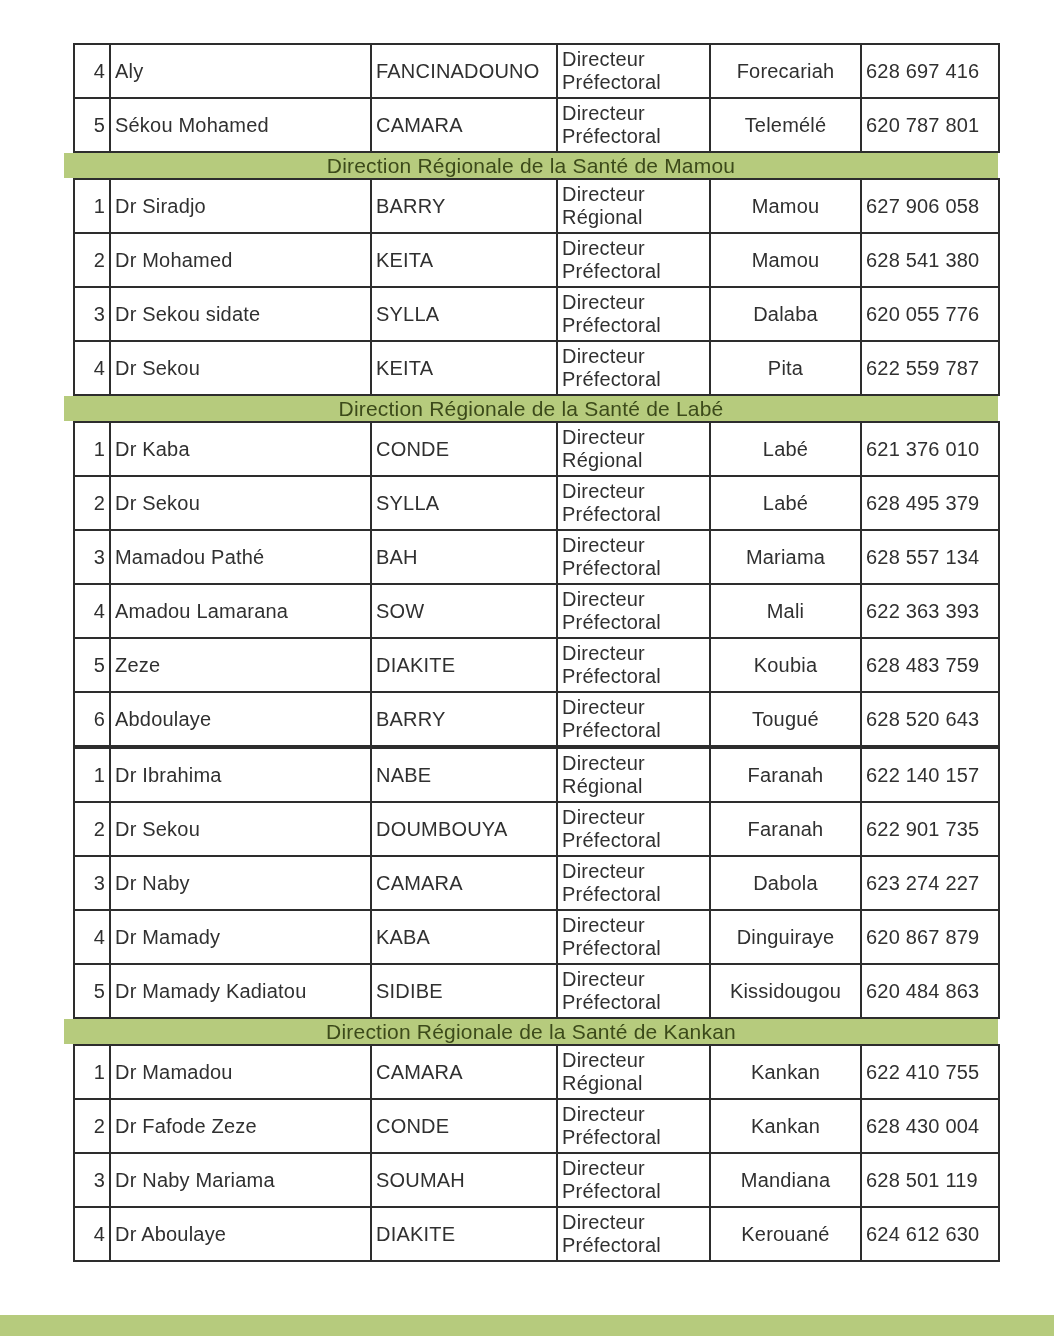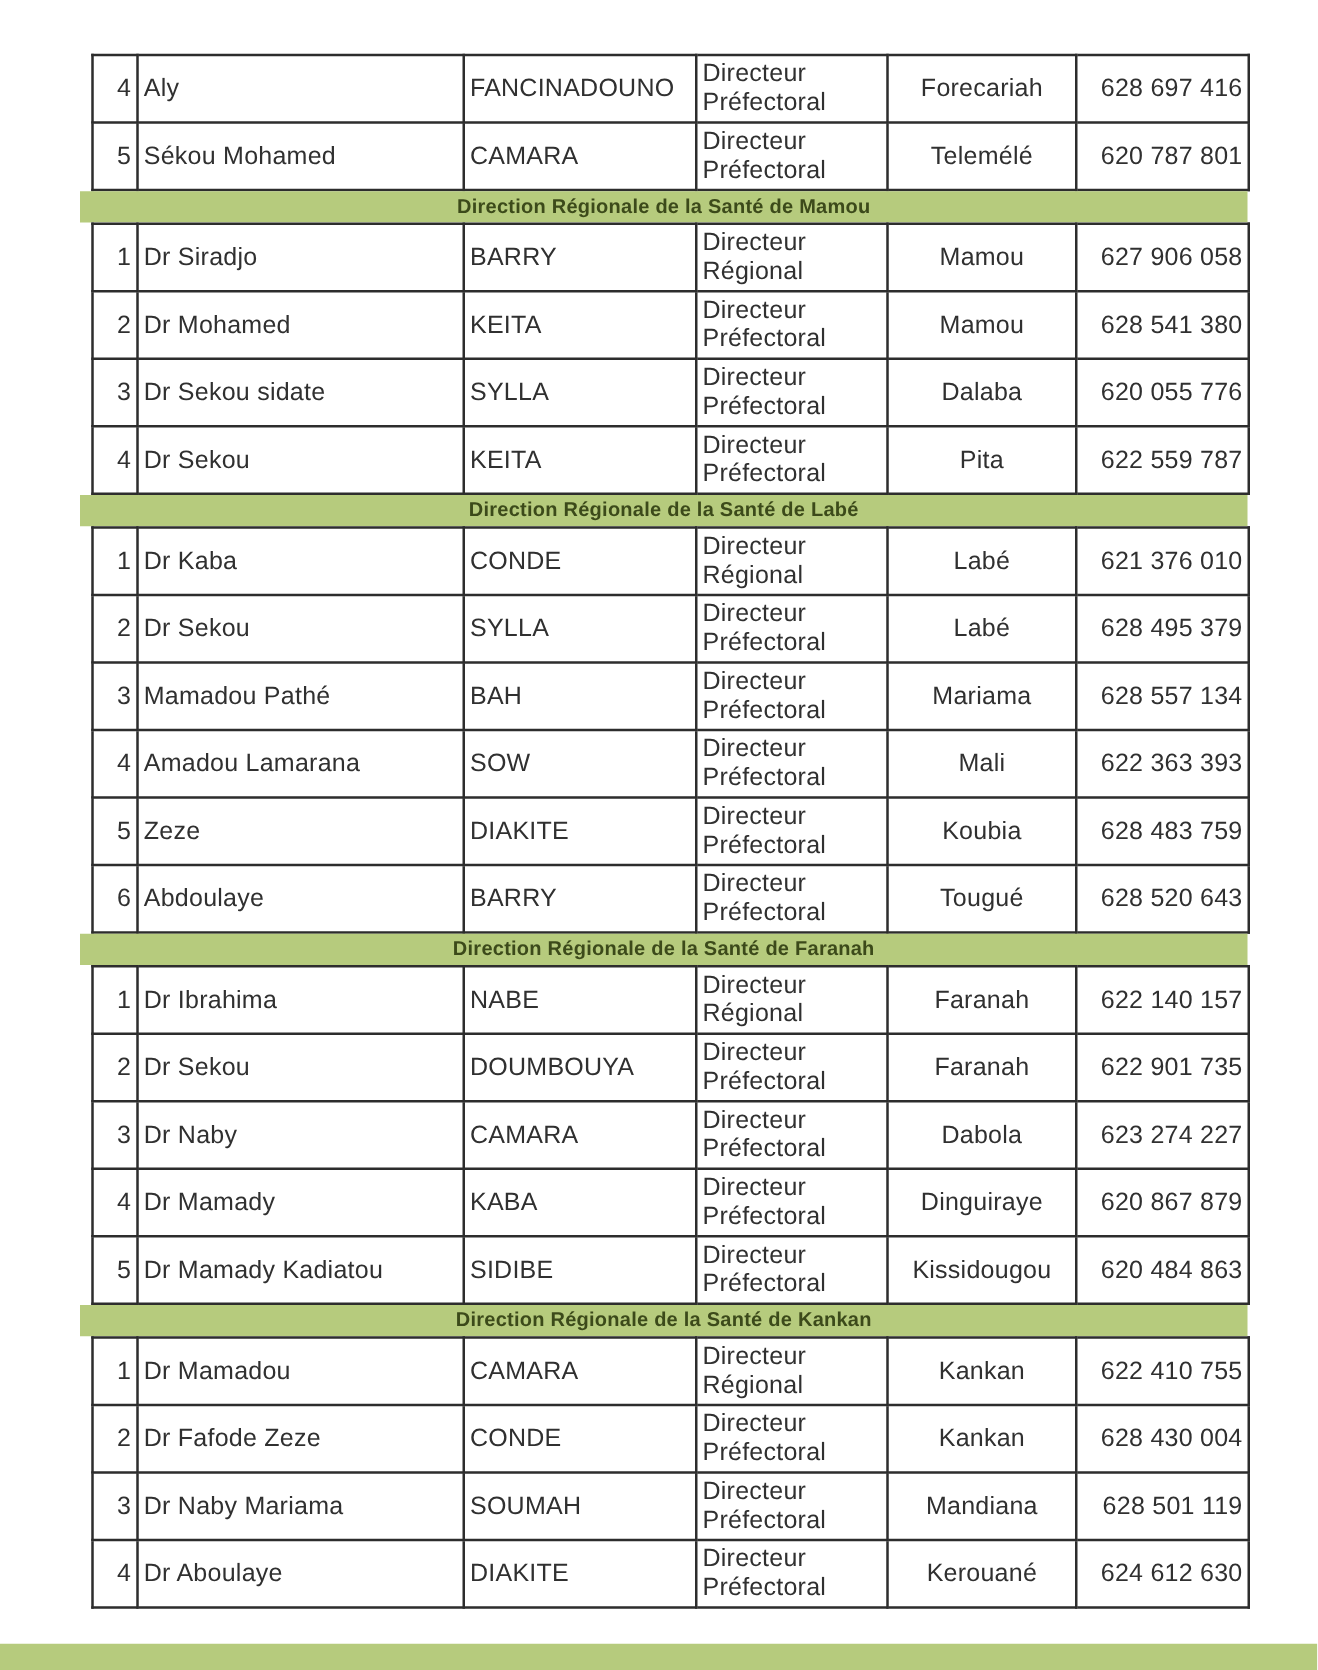--- a/index.html
+++ b/index.html
@@ -21,22 +21,22 @@
     top: 43px;
     width: 934px;
   }
   .section-bar {
     width: 934px;
     height: 25px;
     background: #b6cb7d;
     display: flex;
     align-items: center;
     justify-content: center;
-    font-size: 16px;
-    font-weight: 700;
+    font-size: 21px;
+    font-weight: 400;
     color: #3c4a1a;
     letter-spacing: 0.2px;
   }
   table.seg {
     border-collapse: collapse;
     table-layout: fixed;
     width: 925px;
     margin-left: 9px;
     background: #ffffff;
   }
@@ -54,21 +54,21 @@
   col.c-first { width: 261px; }
   col.c-last  { width: 186px; }
   col.c-role  { width: 153px; }
   col.c-loc   { width: 151px; }
   col.c-phone { width: 138px; }
   td.num   { text-align: right; padding-right: 6px; }
   td.first { text-align: left;  padding-left: 8px; }
   td.last  { text-align: left;  padding-left: 9px; }
   td.role  { text-align: left;  padding-left: 8px; line-height: 23px; }
   td.loc   { text-align: center; }
-  td.phone { text-align: right; padding-right: 9px; font-size: 19px; border-radius: 17px; }
+  td.phone { text-align: left; padding-right: 9px; font-size: 19px; border-radius: 17px; }
   .bottom-strip {
     position: absolute;
     left: 0;
     right: 0;
     bottom: 0;
     height: 21px;
     background: #b6cb7d;
   }
 </style>
 </head>
@@ -207,23 +207,20 @@
           <tr class="row">
             <td class="num">6</td>
             <td class="first">Abdoulaye</td>
             <td class="last">BARRY</td>
             <td class="role">Directeur Préfectoral</td>
             <td class="loc">Tougué</td>
             <td class="phone">628 520 643</td>
           </tr>
         </tbody>
       </table>
-      <div class="section-bar">
-        <span>Direction Régionale de la Santé de Faranah</span>
-      </div>
       <table class="seg">
         <colgroup>
           <col class="c-num">
           <col class="c-first">
           <col class="c-last">
           <col class="c-role">
           <col class="c-loc">
           <col class="c-phone">
         </colgroup>
         <tbody>

